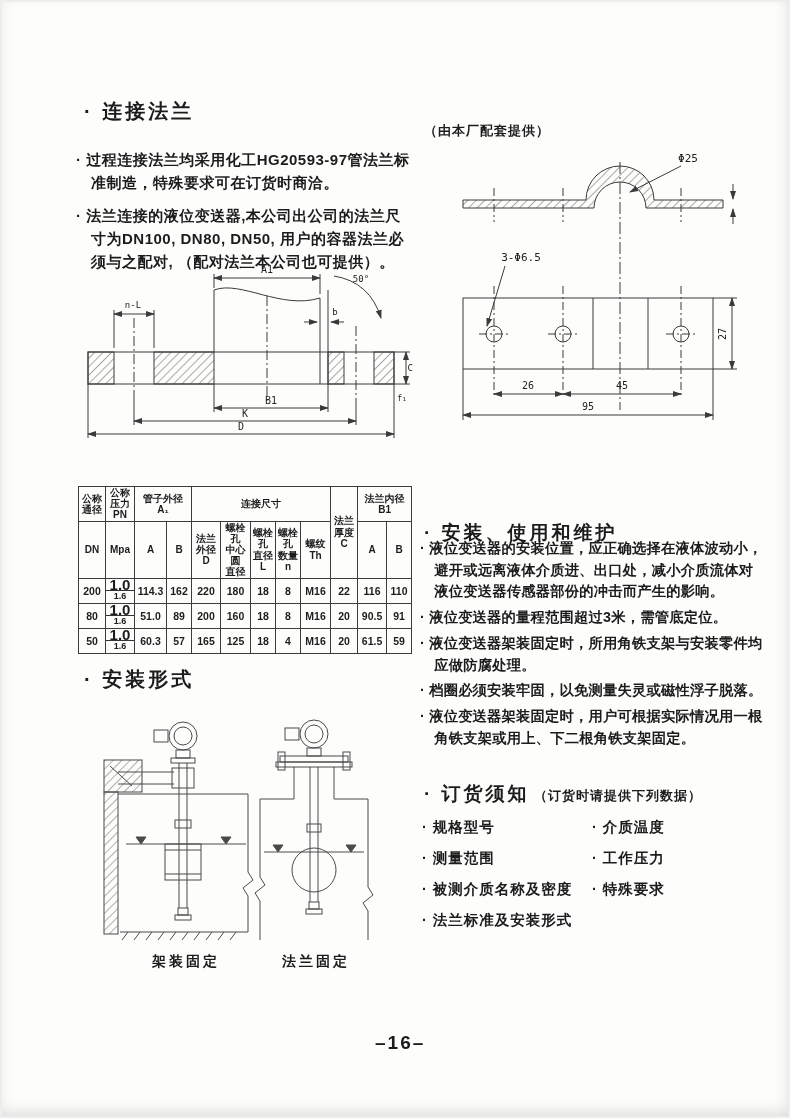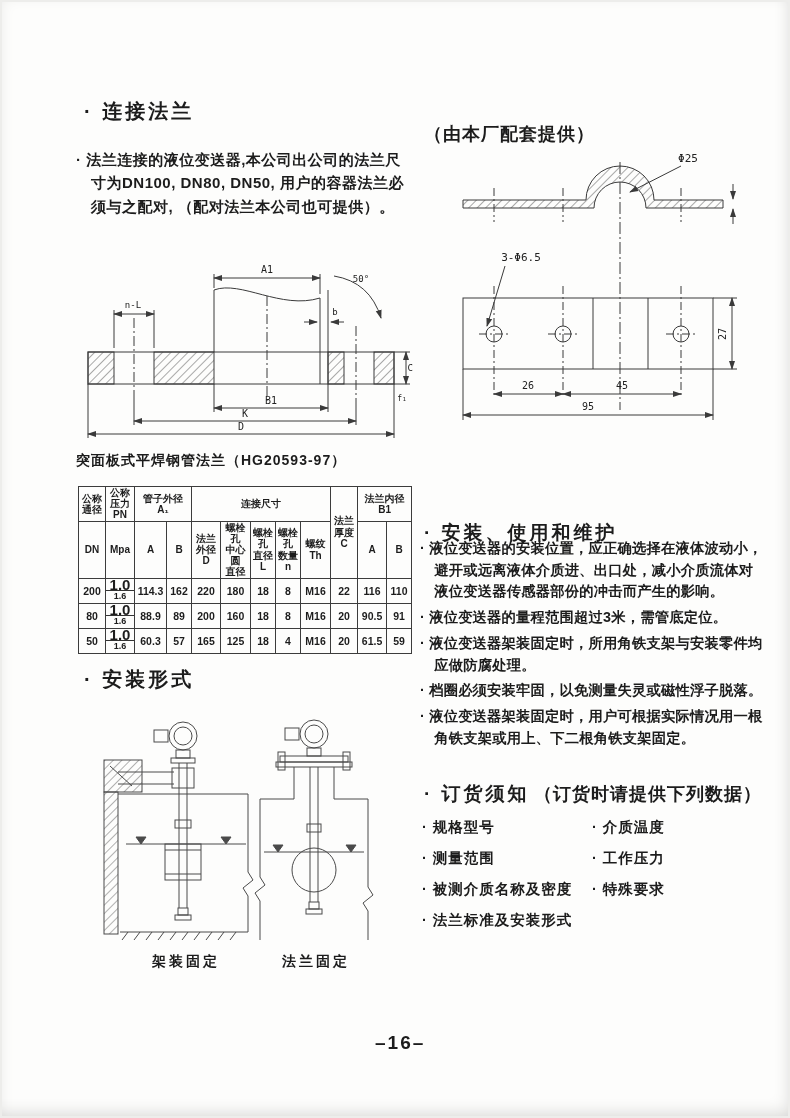--- a/index.html
+++ b/index.html
@@ -3,21 +3,21 @@
 <meta charset="utf-8">
 <style>
   html,body{margin:0;padding:0;background:#ffffff;}
   .scan{
     position:relative;width:790px;height:1118px;background:#fdfdfc;overflow:hidden;
     font-family:"Liberation Sans","DejaVu Sans",sans-serif;color:#1c1c1c;
     box-shadow:inset 0 0 0 2px #ededeb, inset -10px -14px 18px -12px #cfcfcd, inset 10px 6px 18px -14px #dcdcda;
   }
   .abs{position:absolute;}
   .h-main{font-size:20px;font-weight:700;letter-spacing:3px;white-space:nowrap;}
-  .h-sub{font-size:18px;font-weight:700;letter-spacing:1px;}
+  .h-sub{font-size:13px;font-weight:700;letter-spacing:1px;}
   .blist p{margin:0 0 9px 0;font-size:15px;line-height:1.55;font-weight:700;
     padding-left:1em;text-indent:-1em;letter-spacing:0.5px;}
   .mlist p{margin:0 0 4px 0;font-size:14.3px;line-height:1.52;font-weight:700;
     padding-left:1em;text-indent:-1em;letter-spacing:0.2px;}
   .caption{font-size:14px;font-weight:700;letter-spacing:1px;white-space:nowrap;}
   table.spec{border-collapse:collapse;table-layout:fixed;width:333px;}
   table.spec th,table.spec td{
     border:1px solid #3c3c3c;text-align:center;vertical-align:middle;
     padding:0;white-space:pre-line;font-weight:700;
   }
@@ -35,20 +35,21 @@
   svg .cap{font-family:"Liberation Sans","DejaVu Sans",sans-serif;font-weight:700;letter-spacing:3px;fill:#1c1c1c;}
 </style>
 </head>
 <body>
 
 <div class="scan">
 
   <div class="abs h-main" style="left:84px;top:98px;">· 连接法兰</div>
 
   <div class="abs blist" style="left:76px;top:148px;width:338px;">
+    <p>· 过程连接法兰均采用化工HG20593-97管法兰标准制造，特殊要求可在订货时商洽。</p>
     <p>· 法兰连接的液位变送器,本公司出公司的法兰尺寸为DN100, DN80, DN50, 用户的容器法兰必须与之配对, （配对法兰本公司也可提供）。</p>
   </div>
 
   <svg class="abs" style="left:76px;top:260px;" width="340" height="186" viewBox="0 0 340 186">
     <defs>
       <pattern id="p1" width="6" height="6" patternUnits="userSpaceOnUse" patternTransform="rotate(45)">
         <line x1="0" y1="0" x2="0" y2="6" stroke="#555" stroke-width="1"></line>
       </pattern>
       <marker id="ar1" markerWidth="9" markerHeight="8" refX="8" refY="4" orient="auto-start-reverse">
         <path d="M0,1 L9,4 L0,7 z" fill="#3a3a3a"></path>
@@ -104,21 +105,20 @@
     <text x="285" y="22" font-size="9" text-anchor="middle">50°</text>
     <text x="259" y="55" font-size="9" text-anchor="middle">b</text>
     <text x="57" y="48" font-size="9" text-anchor="middle">n-L</text>
     <text x="337" y="111" font-size="9" text-anchor="end">C</text>
     <text x="326" y="141" font-size="8" text-anchor="middle">f₁</text>
     <text x="195" y="144" font-size="10" text-anchor="middle">B1</text>
     <text x="169" y="157" font-size="10" text-anchor="middle">K</text>
     <text x="165" y="170" font-size="10" text-anchor="middle">D</text>
   </svg>
 
-  <div class="abs caption" style="left:76px;top:452px;">突面板式平焊钢管法兰（HG20593-97）</div>
 
   <table class="spec abs" style="left:78px;top:486px;">
     <colgroup>
       <col style="width:27px">
         <col style="width:29px">
         <col style="width:32px">
         <col style="width:25px">
       <col style="width:29px">
         <col style="width:30px">
         <col style="width:25px">
@@ -176,21 +176,21 @@
       <td>18</td>
       <td>8</td>
       <td>M16</td>
       <td>22</td>
       <td>116</td>
       <td>110</td>
     </tr>
     <tr>
       <td>80</td>
       <td><span class="pn-t">1.0</span><span class="pn-b">1.6</span></td>
-      <td>88.9</td>
+      <td>51.0</td>
       <td>89</td>
       <td>200</td>
       <td>160</td>
       <td>18</td>
       <td>8</td>
       <td>M16</td>
       <td>20</td>
       <td>90.5</td>
       <td>91</td>
     </tr>

